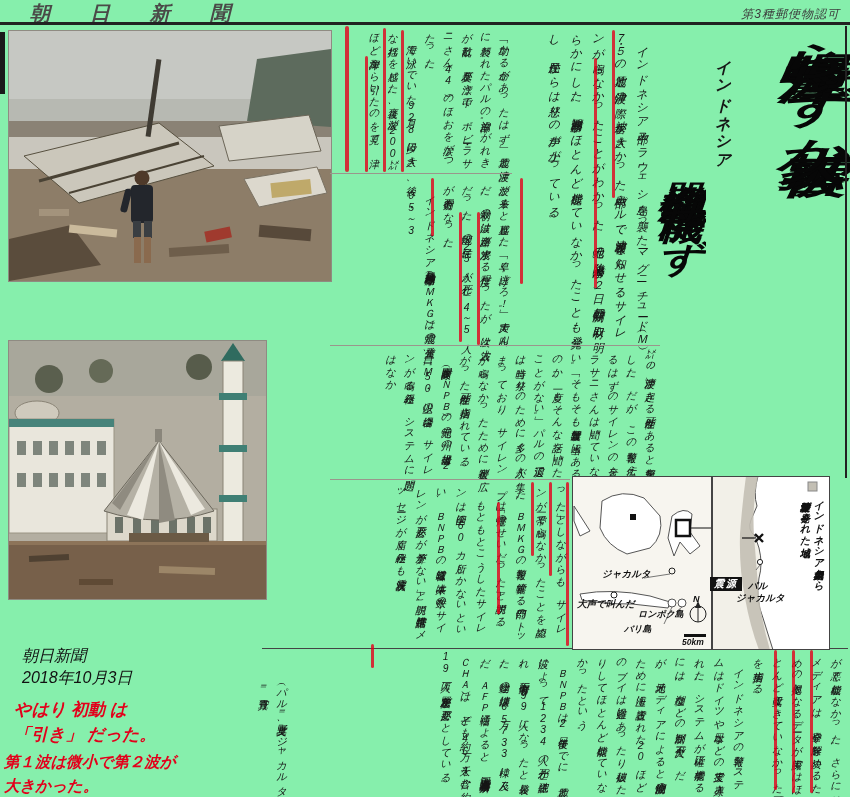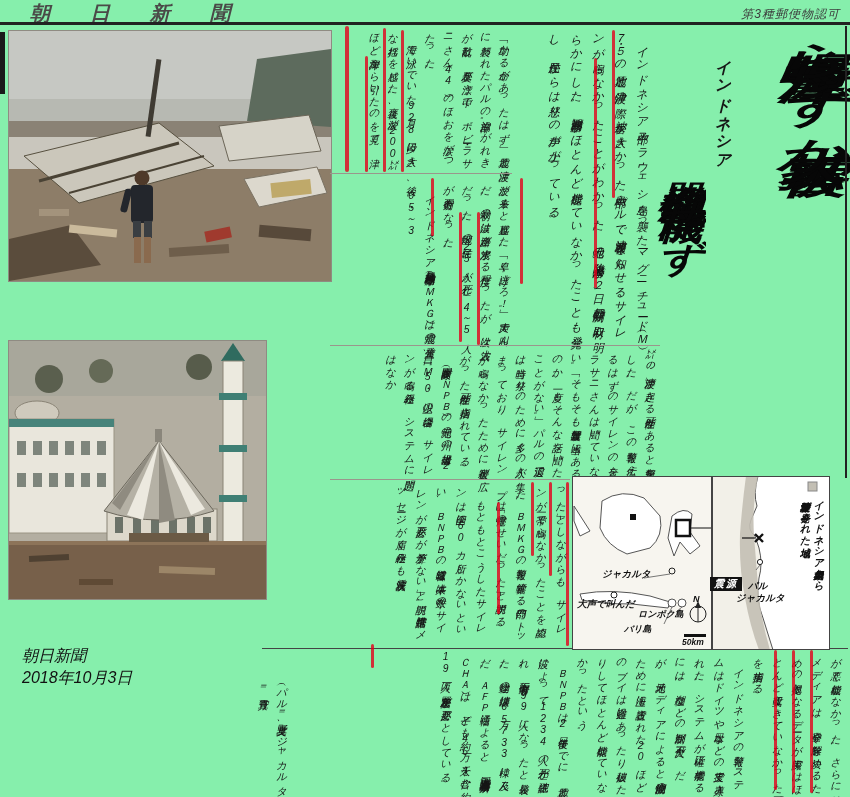--- a/index.html
+++ b/index.html
@@ -189,20 +189,24 @@
     <span class="maplabel" style="left:110px;top:161px;font-size:8.5px;">50km</span>
     <span class="epicenter" style="left:138px;top:53px;margin-top:48px;">震源</span>
     <span class="maplabel" style="left:176px;top:104px;">パル</span>
     <span class="maplabel" style="left:164px;top:116px;">ジャカルタ</span>
     <div class="map-legend" style="left:226px;top:18px;height:152px;">インドネシア気象当局から
 津波警報が発令された地域</div>
   </div>
 
   <div class="note-black" style="left:22px;top:645px;">朝日新聞
 2018年10月3日</div>
+  <div class="note-red" style="left:14px;top:697px;font-size:17px;line-height:25px;">やはり 初動 は
+「引き」 だった。</div>
+  <div class="note-red" style="left:4px;top:750px;font-size:15.5px;line-height:24px;">第１波は微小で第２波が
+大きかった。</div>
 
 <div class="redline" style="left: 612px; top: 30px; height: 168px; background: rgba(227, 0, 27, 0.8);"></div>
     <div class="redline" style="left: 594px; top: 58px; height: 230px; background: rgba(227, 0, 27, 0.8);"></div>
     <div class="redline" style="left: 520px; top: 178px; height: 106px; background: rgba(227, 0, 27, 0.8);"></div>
     <div class="redline" style="left: 477px; top: 212px; height: 133px; background: rgba(227, 0, 27, 0.8);"></div>
     <div class="redline" style="left: 459px; top: 212px; height: 130px; background: rgba(227, 0, 27, 0.8);"></div>
     <div class="redline" style="left: 431px; top: 178px; height: 58px; background: rgba(227, 0, 27, 0.8);"></div>
     <div class="redline" style="left: 401px; top: 30px; height: 142px; background: rgba(227, 0, 27, 0.8);"></div>
     <div class="redline" style="left: 383px; top: 28px; height: 144px; background: rgba(227, 0, 27, 0.8);"></div>
     <div class="redline" style="left: 365px; top: 56px; height: 116px; background: rgba(227, 0, 27, 0.8);"></div>

